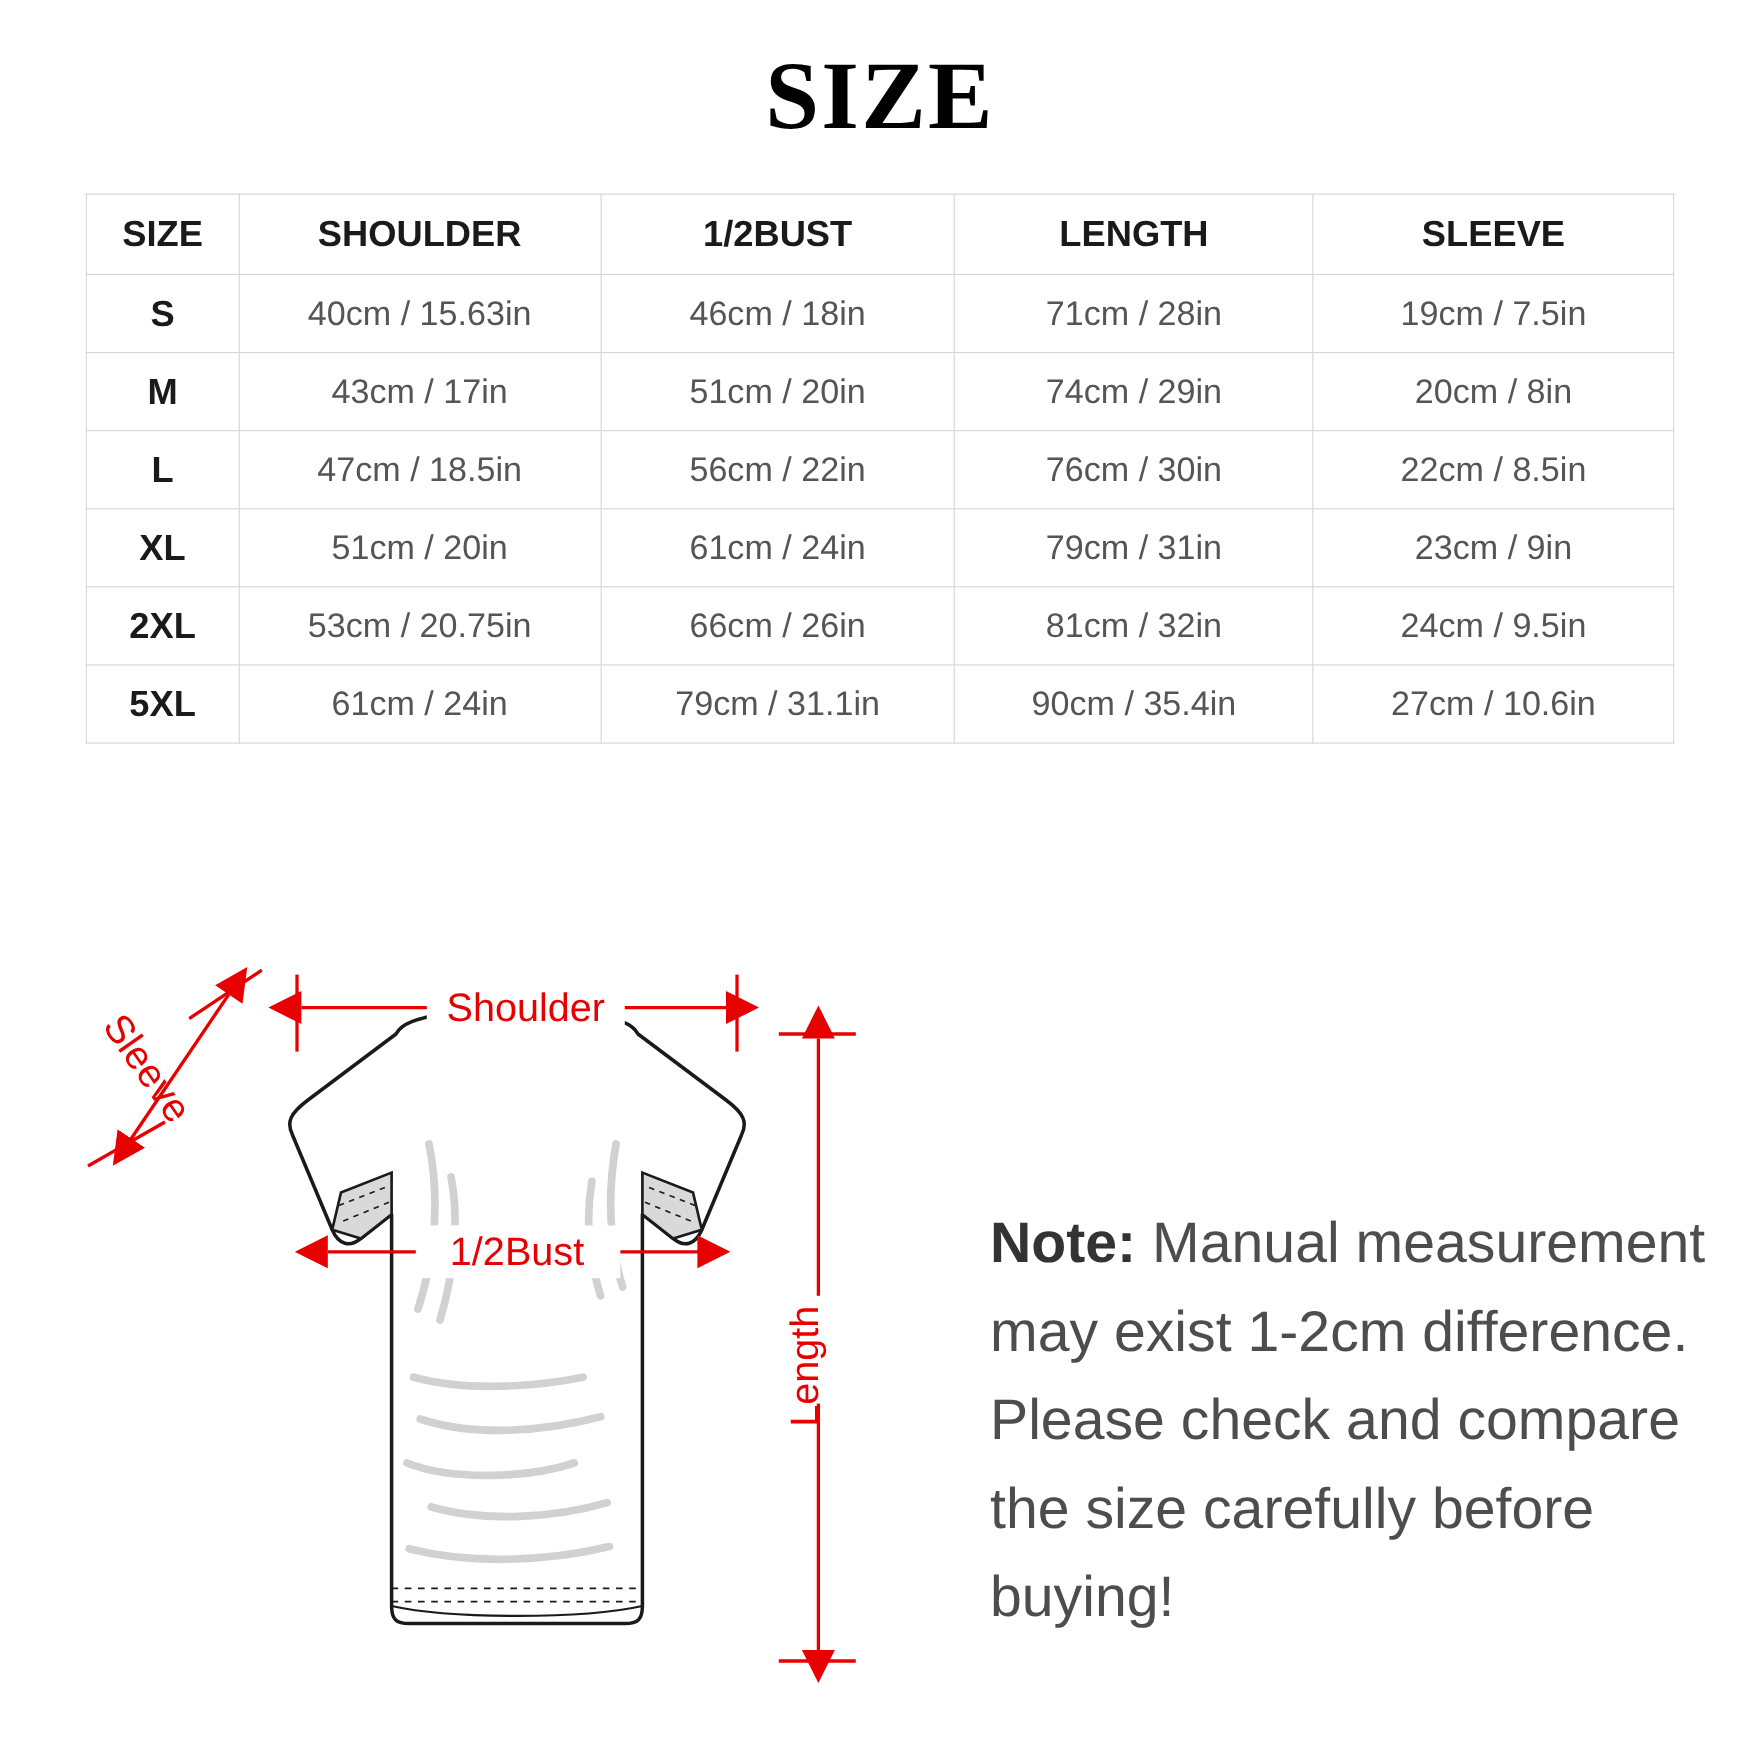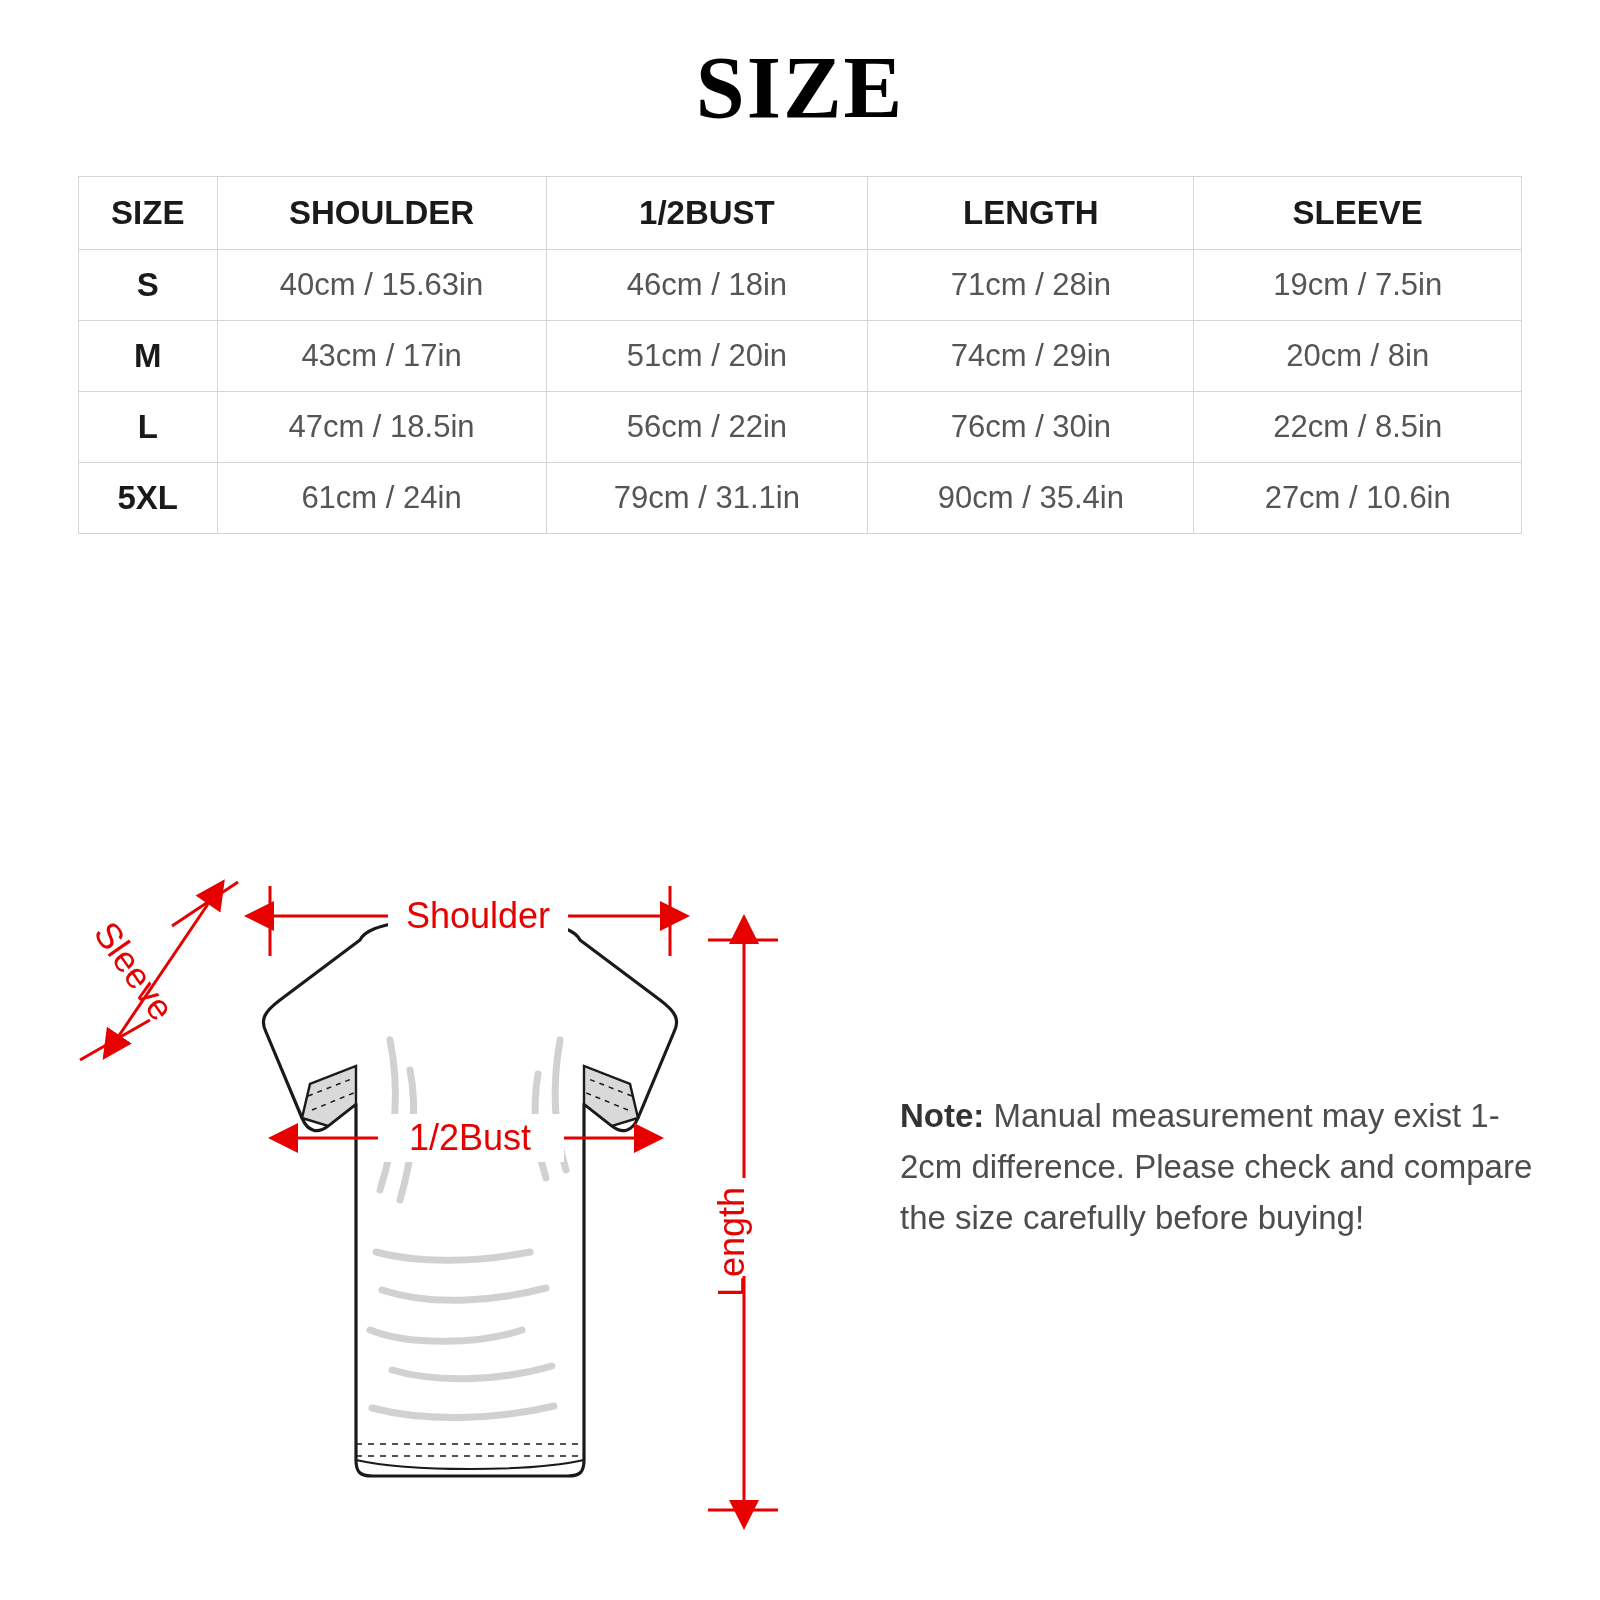--- a/index.html
+++ b/index.html
@@ -82,21 +82,21 @@
     height: 700px;
   }
   .diagram svg { display: block; }
 
   
   .note {
     position: absolute;
     left: 900px;
     top: 1090px;
     width: 660px;
-    font-size: 33px;
+    font-size: 52px;
     line-height: 1.55;
     color: #4d4d4d;
   }
   .note b {
     color: #333333;
     font-weight: bold;
   }
 </style>
 </head>
 <body>
@@ -135,20 +135,34 @@
         <td class="val-cell">51cm / 20in</td>
         <td class="val-cell">74cm / 29in</td>
         <td class="val-cell">20cm / 8in</td>
       </tr>
       <tr>
         <td class="size-cell">L</td>
         <td class="val-cell">47cm / 18.5in</td>
         <td class="val-cell">56cm / 22in</td>
         <td class="val-cell">76cm / 30in</td>
         <td class="val-cell">22cm / 8.5in</td>
+      </tr>
+      <tr>
+        <td class="size-cell">XL</td>
+        <td class="val-cell">51cm / 20in</td>
+        <td class="val-cell">61cm / 24in</td>
+        <td class="val-cell">79cm / 31in</td>
+        <td class="val-cell">23cm / 9in</td>
+      </tr>
+      <tr>
+        <td class="size-cell">2XL</td>
+        <td class="val-cell">53cm / 20.75in</td>
+        <td class="val-cell">66cm / 26in</td>
+        <td class="val-cell">81cm / 32in</td>
+        <td class="val-cell">24cm / 9.5in</td>
       </tr>
       <tr>
         <td class="size-cell">5XL</td>
         <td class="val-cell">61cm / 24in</td>
         <td class="val-cell">79cm / 31.1in</td>
         <td class="val-cell">90cm / 35.4in</td>
         <td class="val-cell">27cm / 10.6in</td>
       </tr>
     </tbody>
   </table>

